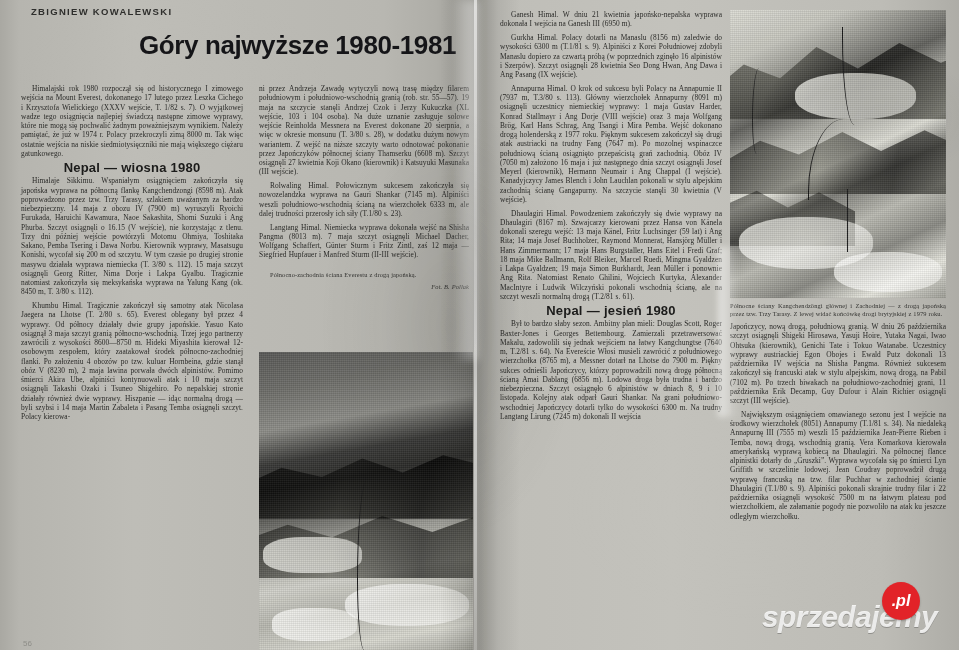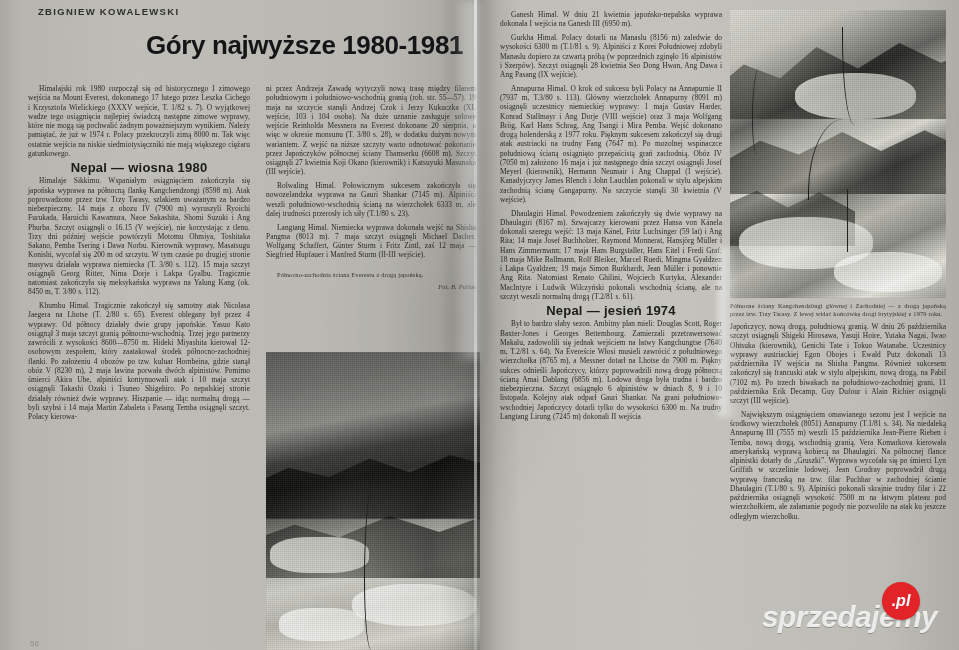--- a/index.html
+++ b/index.html
@@ -44,21 +44,21 @@
     background:linear-gradient(90deg,rgba(255,255,255,.55),rgba(255,255,255,.05));
     filter:blur(3px);pointer-events:none;
   }
   #curl2{
     position:absolute;top:0px;left:452px;width:26px;height:360px;
     background:linear-gradient(90deg,rgba(255,255,255,.0),rgba(255,255,255,.45));
     filter:blur(4px);pointer-events:none;
   }
 
   .leaf{position:absolute;top:0;height:650px;}
-  #leaf-left{left:14px;width:470px;}
+  #leaf-left{left:7px;width:470px;}
   #leaf-right{left:490px;width:469px;}
 
   .byline{
     position:absolute;left:24px;top:6px;
     font-family:"Liberation Sans", sans-serif;
     font-size:9.5px;font-weight:700;letter-spacing:1.3px;
     color:#30302e;
   }
   .headline{
     position:absolute;left:132px;top:30px;width:330px;
@@ -214,21 +214,21 @@
     <div class="pagenum">56</div>
   </div>
 
   <div class="leaf" id="leaf-right">
 
     <div class="col" id="c3" style="left:10px;top:10px;">
       <p>Ganesh Himal. W dniu 21 kwietnia japońsko-nepalska wyprawa dokonała I wejścia na Ganesh III (6950 m).</p>
       <p>Gurkha Himal. Polacy dotarli na Manaslu (8156 m) zaledwie do wysokości 6300 m (T.1/81 s. 9). Alpiniści z Korei Południowej zdobyli Manaslu dopiero za czwartą próbą (w poprzednich zginęło 16 alpinistów i Szerpów). Szczyt osiągnęli 28 kwietnia Seo Dong Hwan, Ang Dawa i Ang Pasang (IX wejście).</p>
       <p>Annapurna Himal. O krok od sukcesu byli Polacy na Annapurnie II (7937 m, T.3/80 s. 113). Główny wierzchołek Annapurny (8091 m) osiągnęli uczestnicy niemieckiej wyprawy: 1 maja Gustav Harder, Konrad Stallmayr i Ang Dorje (VIII wejście) oraz 3 maja Wolfgang Brög, Karl Hans Schrag, Ang Tsangi i Mira Pemba. Wejść dokonano drogą holenderską z 1977 roku. Pięknym sukcesem zakończył się drugi atak austriacki na trudny Fang (7647 m). Po mozolnej wspinaczce południową ścianą osiągnięto przepaścistą grań zachodnią. Obóz IV (7050 m) założono 16 maja i już następnego dnia szczyt osiągnęli Josef Meyerl (kierownik), Hermann Neumair i Ang Chappal (I wejście). Kanadyjczycy James Blench i John Lauchlan pokonali w stylu alpejskim zachodnią ścianę Gangapurny. Na szczycie stanęli 30 kwietnia (V wejście).</p>
       <p>Dhaulagiri Himal. Powodzeniem zakończyły się dwie wyprawy na Dhaulagiri (8167 m). Szwajcarzy kierowani przez Hansa von Känela dokonali szeregu wejść: 13 maja Känel, Fritz Luchsinger (59 lat) i Ang Rita; 14 maja Josef Buchholzer, Raymond Monnerat, Hansjörg Müller i Hans Zimmermann; 17 maja Hans Burgstaller, Hans Eitel i Fredi Graf; 18 maja Mike Ballmann, Rolf Bleiker, Marcel Ruedi, Mingma Gyaldzen i Lakpa Gyaldzen; 19 maja Simon Burkhardt, Jean Müller i ponownie Ang Rita. Natomiast Renato Ghilini, Wojciech Kurtyka, Alexander MacIntyre i Ludwik Wilczyński pokonali wschodnią ścianę, ale na szczyt weszli normalną drogą (T.2/81 s. 61).</p>
-      <p class="subhead noind">Nepal — jesień 1974</p>
+      <p class="subhead noind">Nepal — jesień 1980</p>
       <p>Był to bardzo słaby sezon. Ambitny plan mieli: Douglas Scott, Roger Baxter-Jones i Georges Bettembourg. Zamierzali przetrawersować Makalu, zadowolili się jednak wejściem na łatwy Kangchungtse (7640 m, T.2/81 s. 64). Na Evereście Włosi musieli zawrócić z południowego wierzchołka (8765 m), a Messner dotarł na Lhotse do 7900 m. Piękny sukces odnieśli Japończycy, którzy poprowadzili nową drogę północną ścianą Amai Dablang (6856 m). Lodowa droga była trudna i bardzo niebezpieczna. Szczyt osiągnęło 6 alpinistów w dniach 8, 9 i 10 listopada. Kolejny atak odparł Gauri Shankar. Na grani południowo-wschodniej Japończycy dotarli tylko do wysokości 6300 m. Na trudny Langtang Lirung (7245 m) dokonali II wejścia</p>
     </div>
 
     <div class="photo" id="photo-kangch" style="left:240px;top:10px;width:216px;height:288px;">
       <div class="mtn sky-b"></div>
       <div class="ridge" style="left:-8%;top:4%;width:120%;height:34%;
            background:linear-gradient(120deg,#4d4d49,#8f8f88 30%,#2c2c2a 58%,#7a7a73);
            clip-path:polygon(0 70%,12% 44%,26% 58%,40% 26%,56% 48%,72% 22%,88% 42%,100% 30%,100% 100%,0 100%);
            opacity:.75;"></div>
       <div class="ridge" style="left:-4%;top:34%;width:112%;height:30%;

